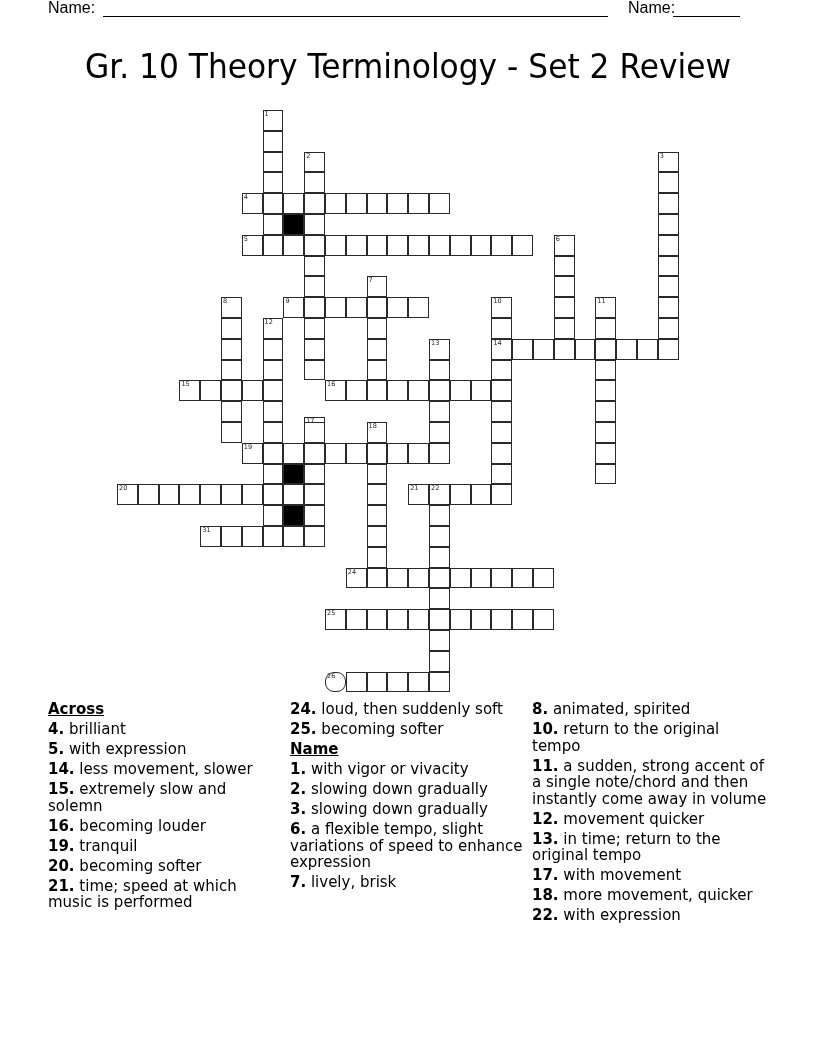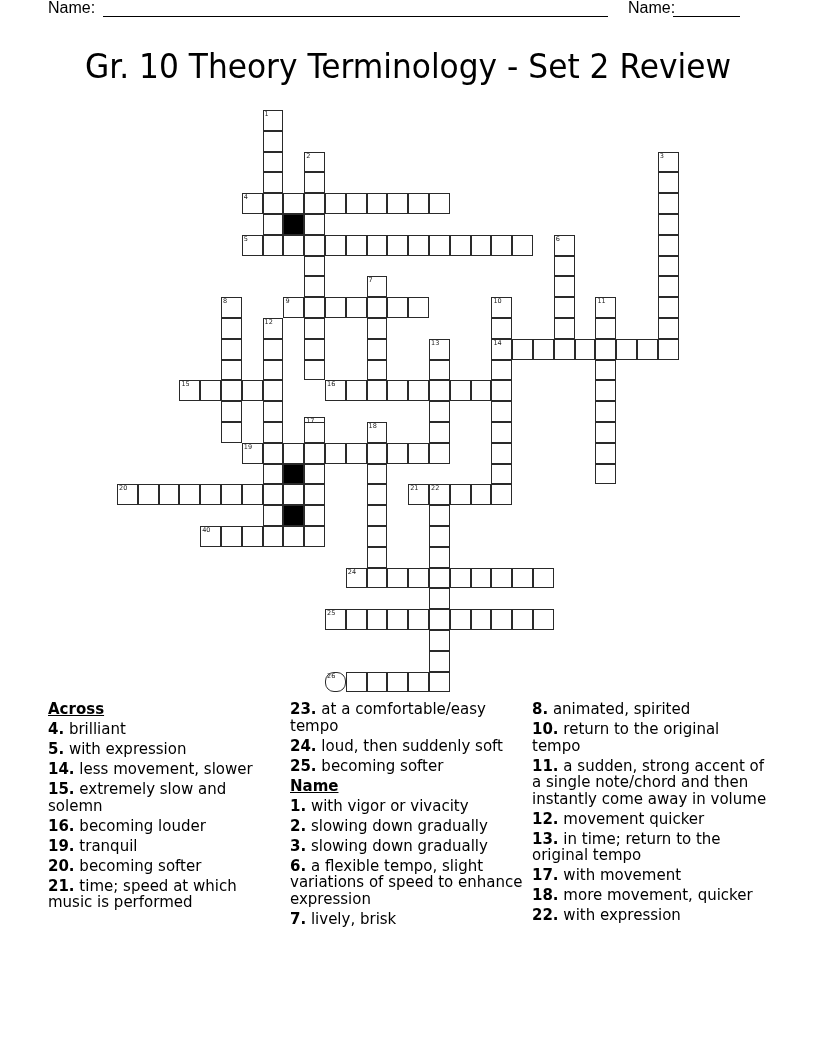--- a/index.html
+++ b/index.html
@@ -238,21 +238,21 @@
     <div class="cell" style="left: 312px; top: 395.2px;"></div>
     <div class="cell" style="left: 312px; top: 416px;"></div>
     <div class="cell" style="left: 312px; top: 436.8px;"></div>
     <div class="cell" style="left: 312px; top: 457.6px;"></div>
     <div class="cell" style="left: 312px; top: 478.4px;"></div>
     <div class="cell" style="left: 312px; top: 499.2px;"></div>
     <div class="cell" style="left: 312px; top: 520px;"></div>
     <div class="cell" style="left: 312px; top: 540.8px;"></div>
     <div class="cell" style="left: 312px; top: 561.6px;"></div>
     <div class="cell" style="left: 83.2px; top: 416px;">
-      <span class="num">40</span>
+      <span class="num">31</span>
     </div>
     <div class="cell" style="left: 104px; top: 416px;"></div>
     <div class="cell" style="left: 124.8px; top: 416px;"></div>
     <div class="cell" style="left: 166.4px; top: 416px;"></div>
     <div class="cell" style="left: 228.8px; top: 457.6px;">
       <span class="num">24</span>
     </div>
     <div class="cell" style="left: 270.4px; top: 457.6px;"></div>
     <div class="cell" style="left: 291.2px; top: 457.6px;"></div>
     <div class="cell" style="left: 332.8px; top: 457.6px;"></div>
@@ -290,21 +290,20 @@
   <div class="clue"><span class="n">5.</span> <span>with expression</span></div>
   <div class="clue"><span class="n">14.</span> <span>less movement, slower</span></div>
   <div class="clue"><span class="n">15.</span> <span>extremely slow and solemn</span></div>
   <div class="clue"><span class="n">16.</span> <span>becoming louder</span></div>
   <div class="clue"><span class="n">19.</span> <span>tranquil</span></div>
   <div class="clue"><span class="n">20.</span> <span>becoming softer</span></div>
   <div class="clue"><span class="n">21.</span> <span>time; speed at which music is performed</span></div>
 </div>
 
 <div class="clues col2">
-  <div class="clue"><span class="n">23.</span> <span>at a comfortable/easy tempo</span></div>
   <div class="clue"><span class="n">24.</span> <span>loud, then suddenly soft</span></div>
   <div class="clue"><span class="n">25.</span> <span>becoming softer</span></div>
   <div class="section-head">Name</div>
   <div class="clue"><span class="n">1.</span> <span>with vigor or vivacity</span></div>
   <div class="clue"><span class="n">2.</span> <span>slowing down gradually</span></div>
   <div class="clue"><span class="n">3.</span> <span>slowing down gradually</span></div>
   <div class="clue"><span class="n">6.</span> <span>a flexible tempo, slight variations of speed to enhance expression</span></div>
   <div class="clue"><span class="n">7.</span> <span>lively, brisk</span></div>
 </div>
 

